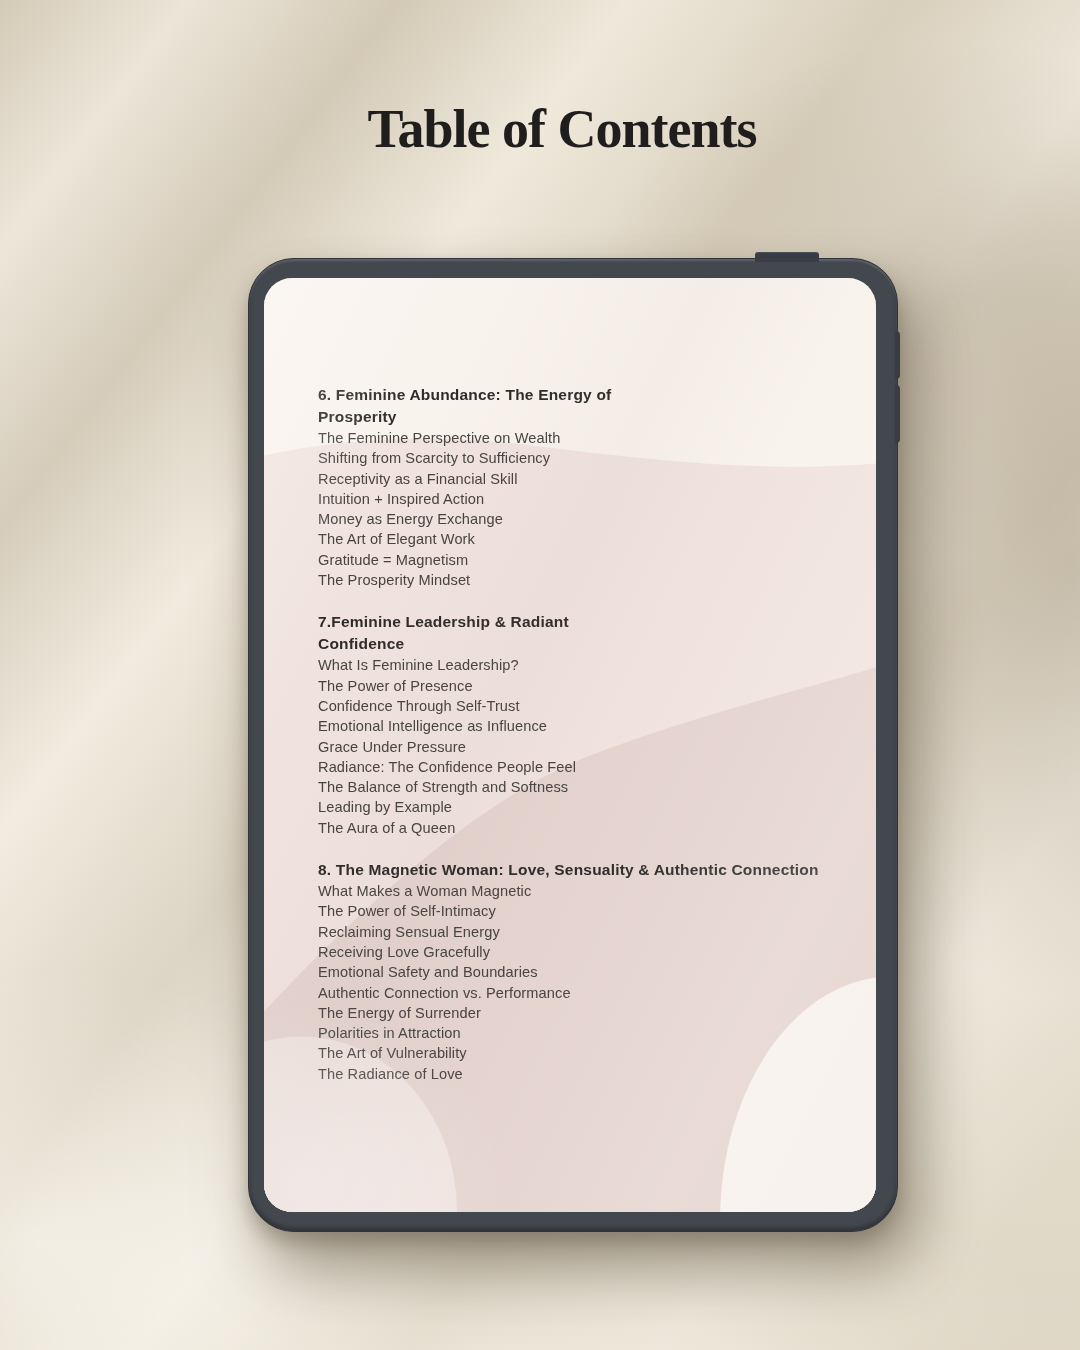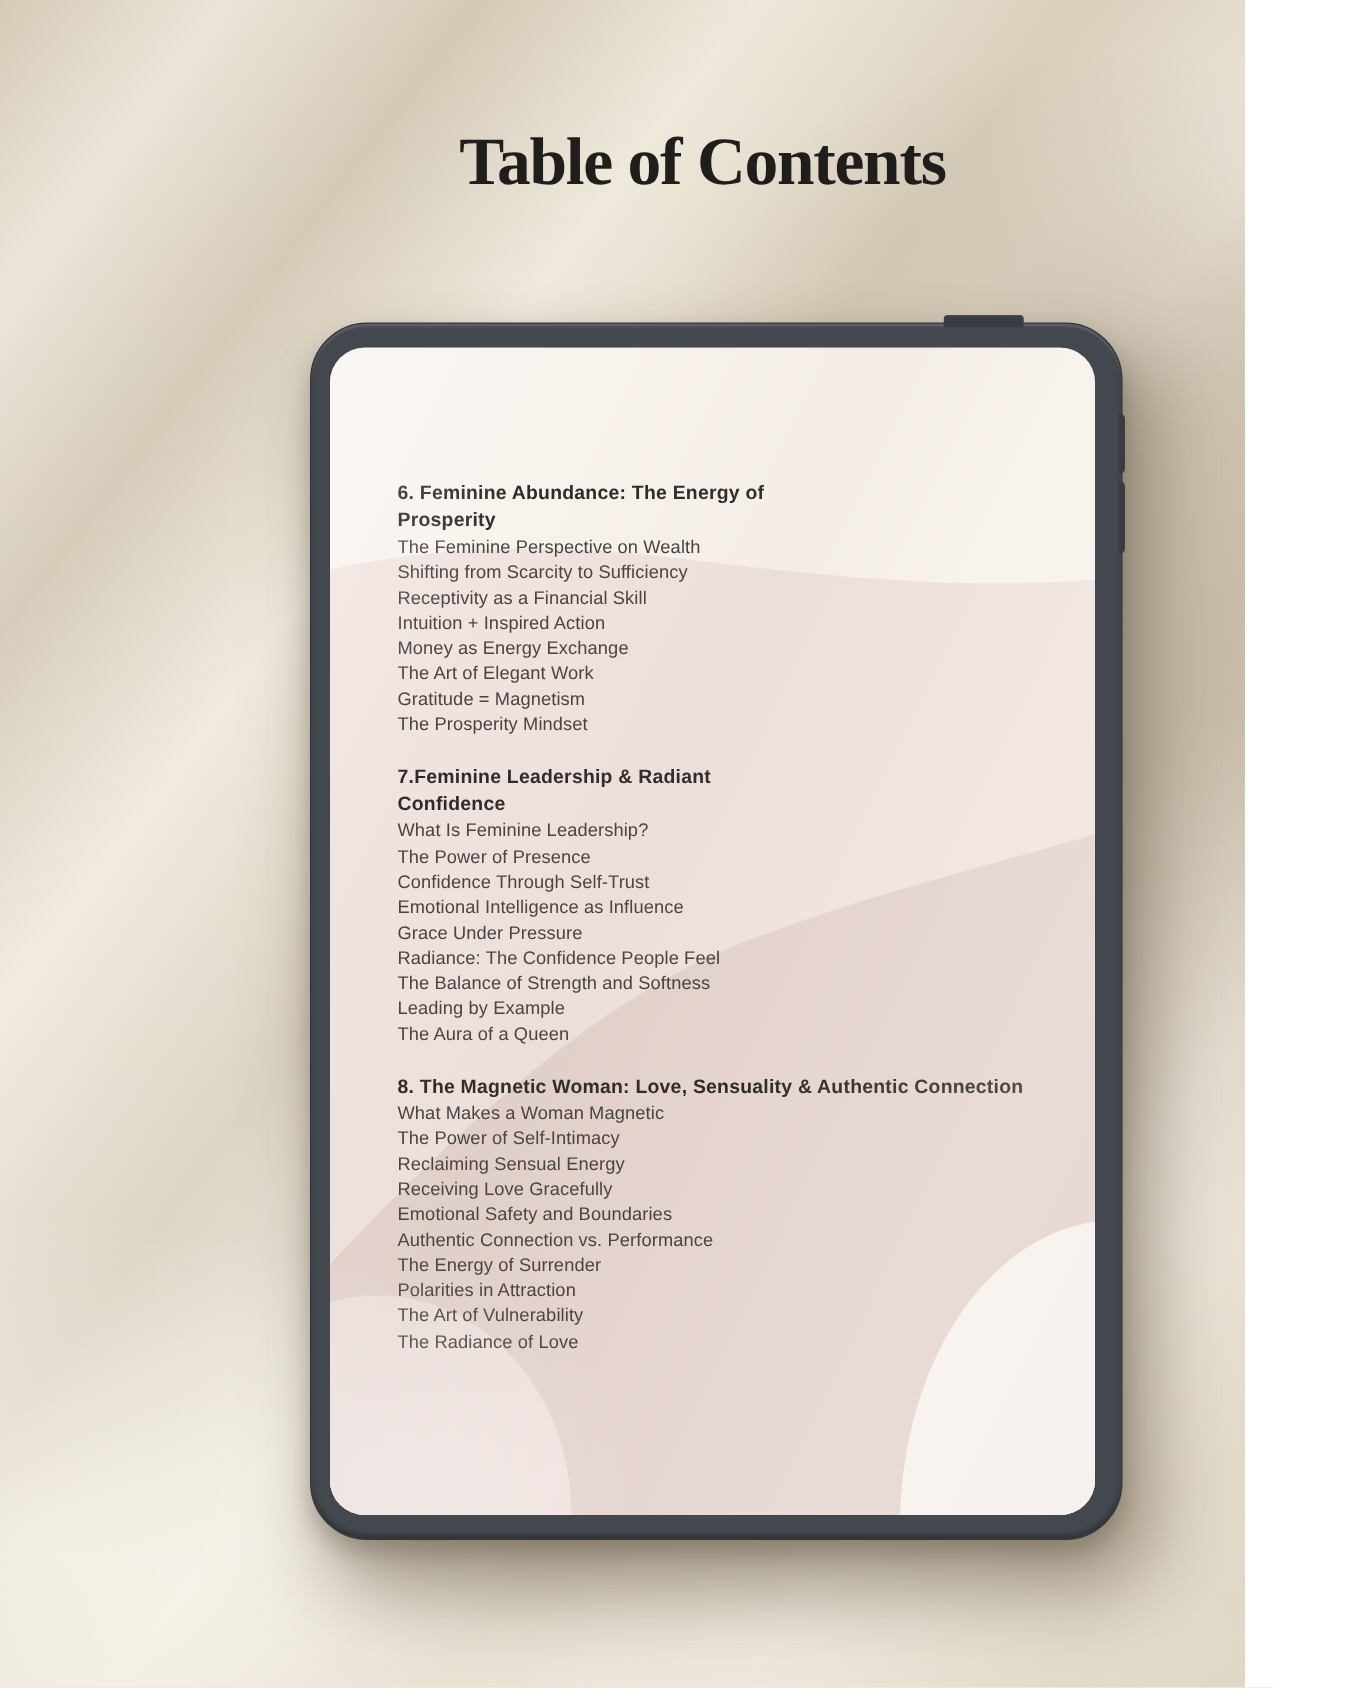--- a/index.html
+++ b/index.html
@@ -14,21 +14,21 @@
     --item-text:#464341;
     --title-text:#1f1e1c;
   }
   *{box-sizing:border-box;}
   html,body{margin:0;padding:0;}
   body{
     width:1080px;height:1350px;overflow:hidden;
     font-family:"Liberation Sans","DejaVu Sans",sans-serif;
   }
   .canvas{
-    position:relative;width:996px;height:1350px;overflow:hidden;
+    position:relative;width:1080px;height:1350px;overflow:hidden;
     background:
       radial-gradient(ellipse 520px 380px at 88% 22%, rgba(146,128,100,0.28), transparent 68%),
       radial-gradient(ellipse 420px 620px at 99% 42%, rgba(132,115,92,0.30), transparent 70%),
       radial-gradient(ellipse 620px 420px at 4% 92%, rgba(255,252,245,0.60), transparent 65%),
       radial-gradient(ellipse 820px 320px at 45% 100%, rgba(247,242,232,0.45), transparent 70%),
       linear-gradient(127deg,
         rgba(123,108,86,0.16) 0%, rgba(255,255,255,0.25) 9%,
         rgba(123,108,86,0.17) 19%, rgba(255,253,246,0.38) 30%,
         rgba(123,108,86,0.12) 43%, rgba(255,255,255,0.30) 55%,
         rgba(123,108,86,0.07) 68%, rgba(255,255,255,0.20) 80%,

